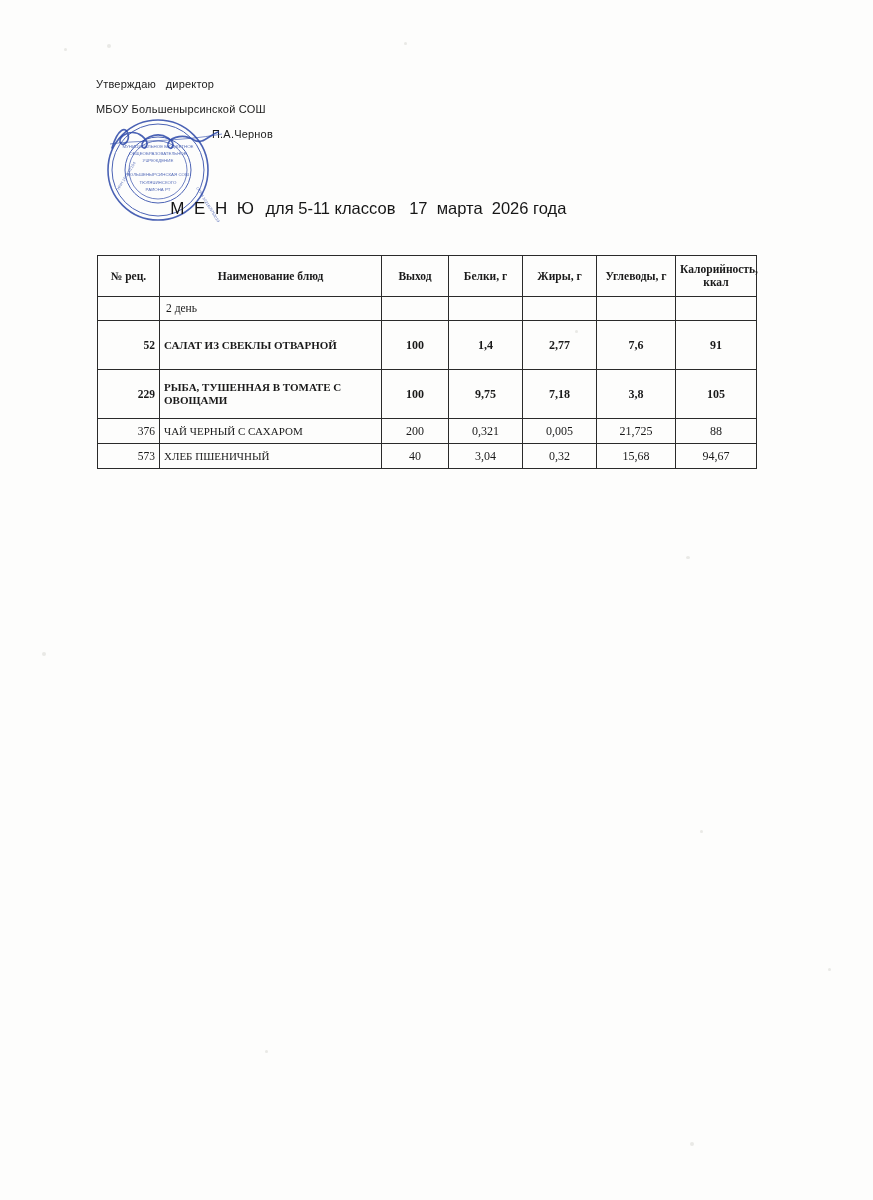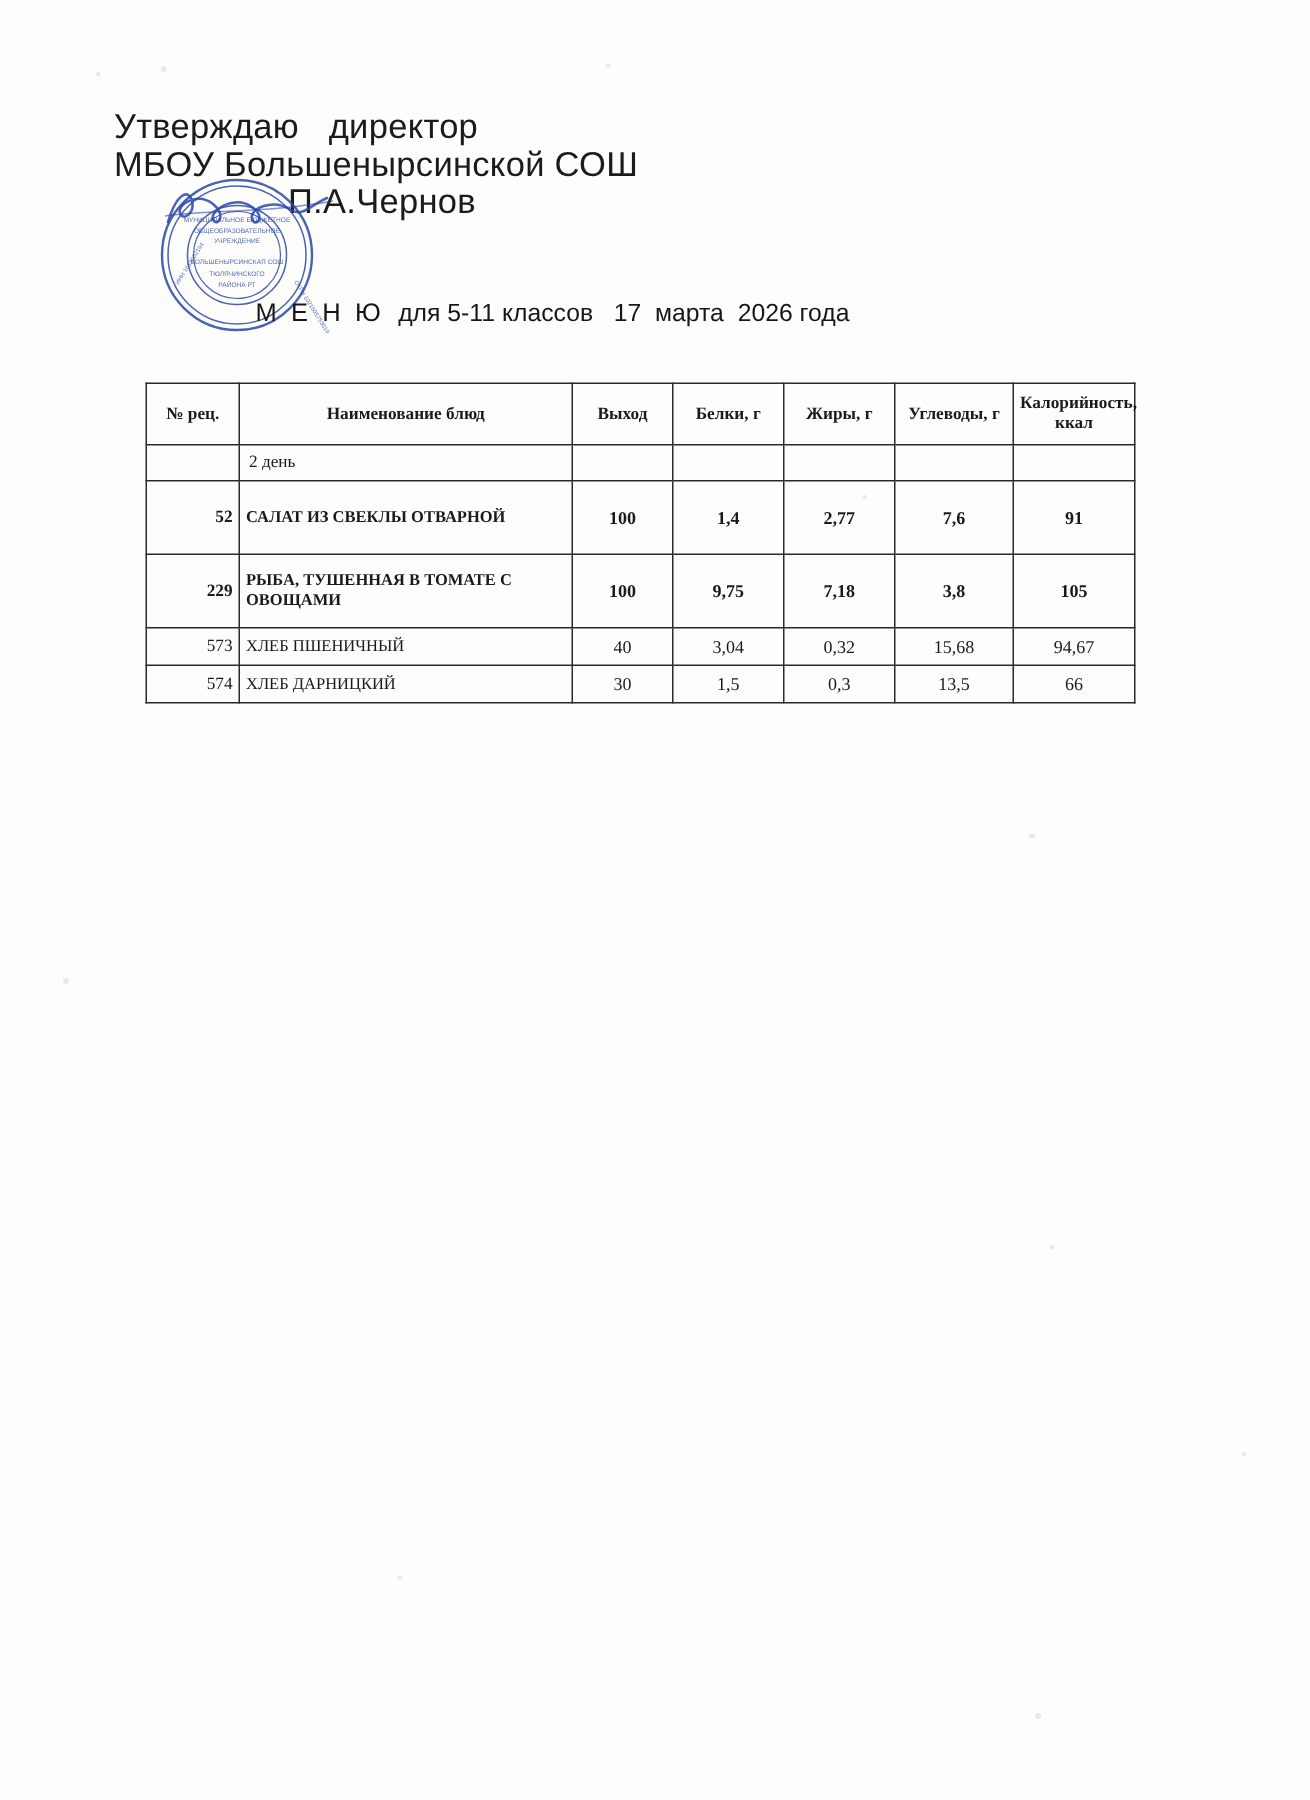--- a/index.html
+++ b/index.html
@@ -22,24 +22,24 @@
   }
   
   .speckle {
     position: absolute;
     background: #d8d8d4;
     border-radius: 50%;
     opacity: .55;
   }
   .header-block {
     position: absolute;
-    left: 76px;
+    left: 96px;
     top: 72px;
     font-family: "Liberation Sans", sans-serif;
-    font-size: 23px;
+    font-size: 11px;
     line-height: 25px;
     color: #1b1b1b;
     letter-spacing: .2px;
   }
   .approve-line1 { white-space: pre; }
   .approve-line2 { white-space: pre; }
   .approve-line3 {
     margin-left: 116px;
     white-space: pre;
   }
@@ -246,38 +246,38 @@
           <td class="num">229</td>
           <td class="name">РЫБА, ТУШЕННАЯ В ТОМАТЕ С ОВОЩАМИ</td>
           <td class="val">100</td>
           <td class="val">9,75</td>
           <td class="val">7,18</td>
           <td class="val">3,8</td>
           <td class="val">105</td>
         </tr>
 
 
+        <tr class="short">
+          <td class="num">376</td>
+          <td class="name">ЧАЙ ЧЕРНЫЙ С САХАРОМ</td>
+          <td class="val">200</td>
+          <td class="val">0,321</td>
+          <td class="val">0,005</td>
+          <td class="val">21,725</td>
+          <td class="val">88</td>
+        </tr>
 
         <tr class="short">
           <td class="num">573</td>
           <td class="name">ХЛЕБ ПШЕНИЧНЫЙ</td>
           <td class="val">40</td>
           <td class="val">3,04</td>
           <td class="val">0,32</td>
           <td class="val">15,68</td>
           <td class="val">94,67</td>
         </tr>
 
-        <tr class="short">
-          <td class="num">574</td>
-          <td class="name">ХЛЕБ ДАРНИЦКИЙ</td>
-          <td class="val">30</td>
-          <td class="val">1,5</td>
-          <td class="val">0,3</td>
-          <td class="val">13,5</td>
-          <td class="val">66</td>
-        </tr>
 
       </tbody>
     </table>
   </div>
 
 </div>
 
 </body></html>

